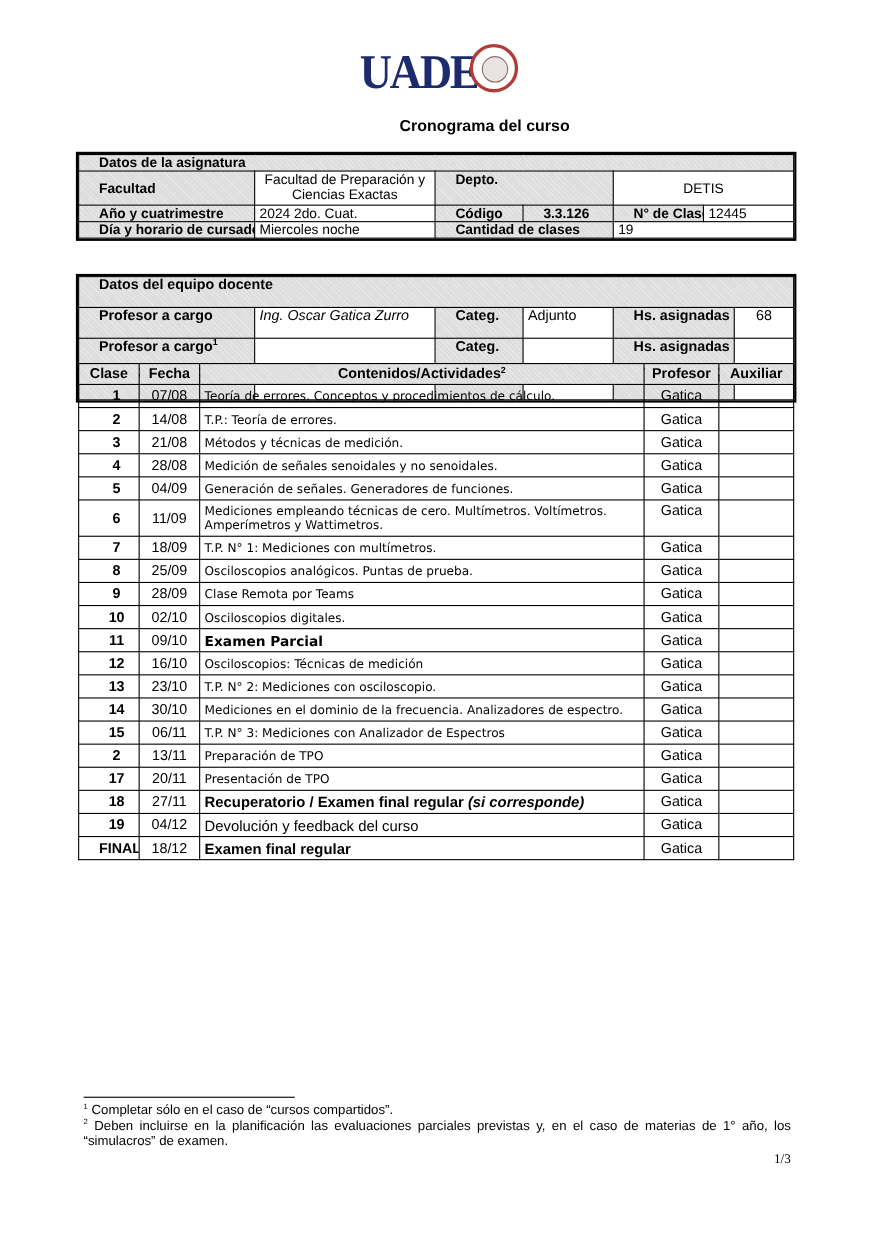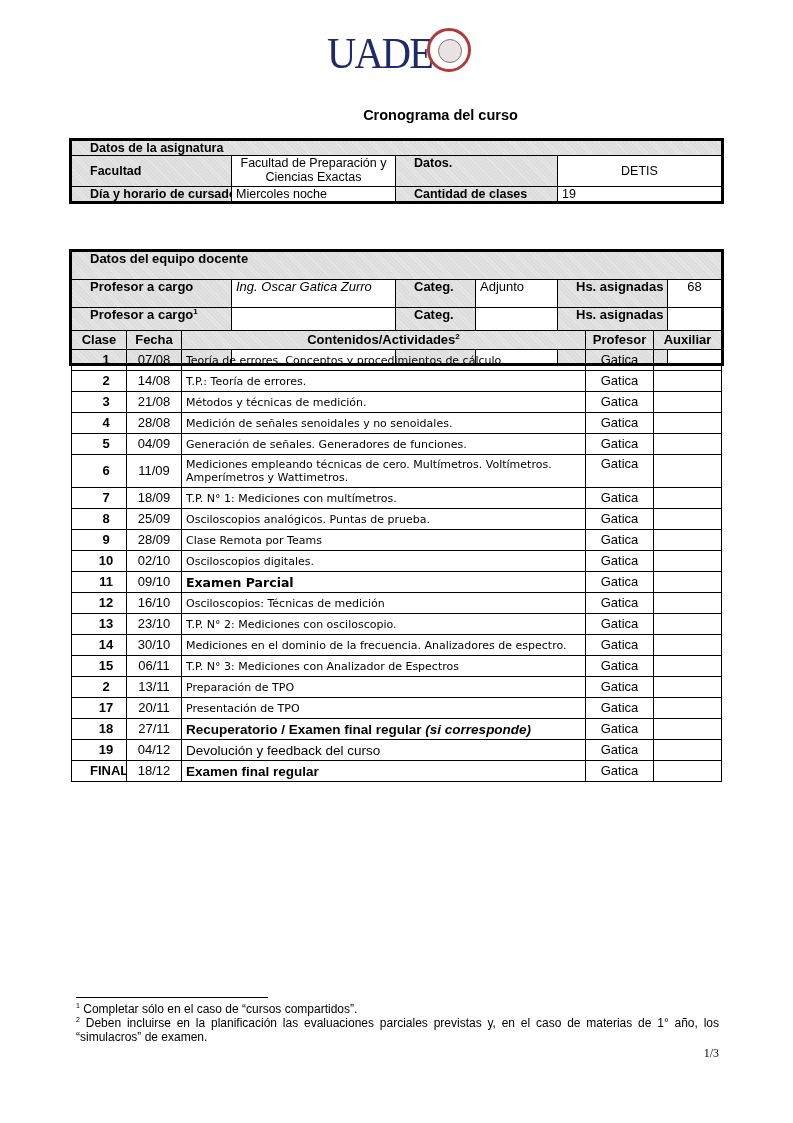--- a/index.html
+++ b/index.html
@@ -1,18 +1,18 @@
 <!DOCTYPE html>
 <html><head>
 <meta charset="utf-8">
 <style>
   html, body { margin: 0; padding: 0; background: #ffffff; }
   body { width: 793px; height: 1123px; position: relative; overflow: hidden;
          font-family: "Liberation Sans", sans-serif; color: #000; }
-  .logo { position: absolute; left: 325px; top: 24px; width: 150px; height: 64px; }
+  .logo { position: absolute; left: 325px; top: 36px; width: 150px; height: 64px; font-weight: bold; }
   .logo-text { position: absolute; left: 2px; top: 4px; font-family: "Liberation Serif", serif;
                font-size: 44px; letter-spacing: -2px; color: #1d2a6b; transform: scaleX(0.92); transform-origin: left; }
   .seal { position: absolute; left: 102px; top: 4px; width: 44px; height: 44px; border-radius: 50%;
           border: 3px solid #b33a3a; box-sizing: border-box; background: #fff; }
   .seal-inner { position: absolute; left: 8px; top: 8px; width: 22px; height: 22px; border-radius: 50%;
                 border: 1px solid #8a6f6f; background: #e9e3e3; }
   .title { position: absolute; left: 0; width: 793px; top: 107px; text-align: center;
            font-weight: bold; font-size: 14.5px; padding-left: 44px; }
 
   table { border-collapse: collapse; position: absolute; table-layout: fixed; }
@@ -65,22 +65,30 @@
       <col style="width:82px">
       <col style="width:82px">
   </colgroup>
   <tbody>
       <tr>
     <td colspan="6" class="shade b">Datos de la asignatura</td>
   </tr>
   <tr style="height:31px">
     <td class="shade b" style="vertical-align:middle">Facultad</td>
     <td class="c" style="white-space:normal">Facultad de Preparación y Ciencias Exactas</td>
-    <td colspan="2" class="shade b">Datos.</td>
+    <td colspan="2" class="shade b">Depto.</td>
     <td colspan="2" class="c" style="vertical-align:middle">DETIS</td>
+  </tr>
+  <tr>
+    <td class="shade b">Año y cuatrimestre</td>
+    <td>2024 2do. Cuat.</td>
+    <td class="shade b">Código</td>
+    <td class="shade b">3.3.126</td>
+    <td class="shade b">N° de Clase</td>
+    <td>12445</td>
   </tr>
   <tr>
     <td class="shade b">Día y horario de cursado</td>
     <td>Miercoles noche</td>
     <td colspan="2" class="shade b">Cantidad de clases</td>
     <td colspan="2">19</td>
   </tr>
 </tbody>
   </table>
 

